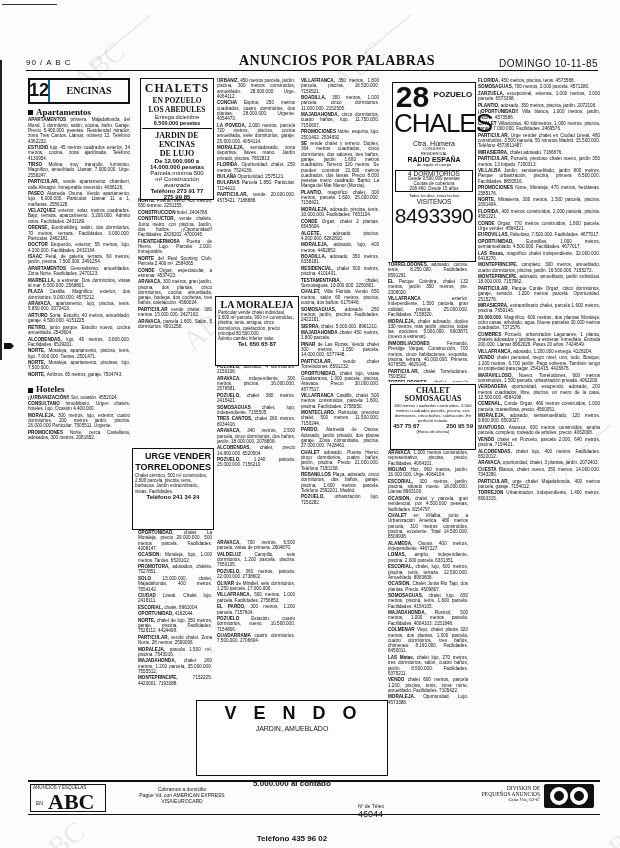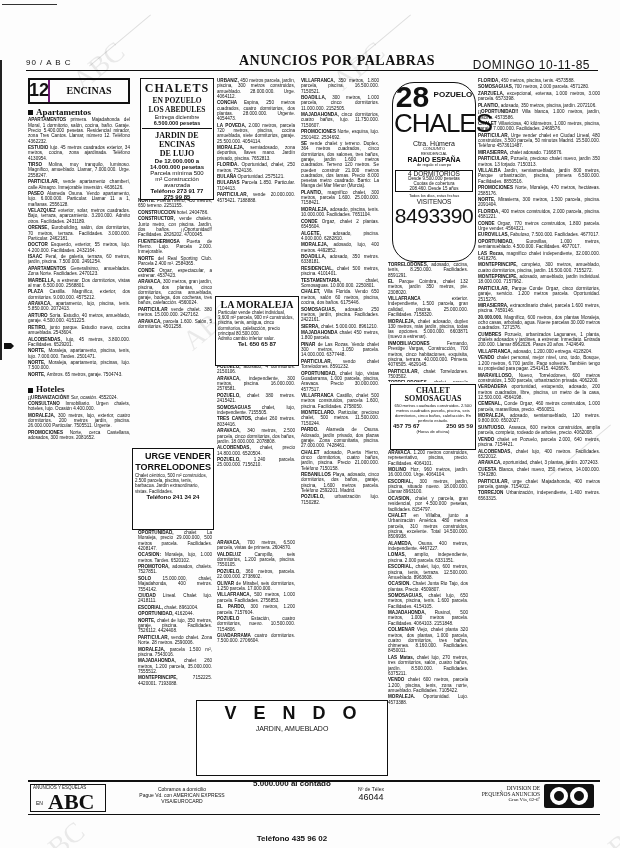--- a/index.html
+++ b/index.html
@@ -3,53 +3,53 @@
 <meta charset="utf-8">
 <style>
   html,body{margin:0;padding:0;background:#fff;}
   body{width:620px;height:848px;position:relative;overflow:hidden;font-family:"Liberation Sans",sans-serif;color:#111;}
   .page{position:absolute;left:0;top:0;width:620px;height:848px;background:#fdfdfd;}
   .edge{position:absolute;left:0;top:60px;width:2px;height:300px;background:#222;}
   .topline{position:absolute;left:2px;top:4px;width:55px;height:1px;background:#333;}
   .header{position:absolute;left:26px;top:56px;width:572px;height:14px;border-bottom:1.5px solid #111;}
   .hdr-left{position:absolute;left:0;top:2px;font-size:8px;letter-spacing:1px;}
   .hdr-center{position:absolute;left:180px;top:-3px;font-family:"Liberation Serif",serif;font-size:14px;font-weight:bold;letter-spacing:0.5px;margin-left:33px;}
-  .hdr-right{position:absolute;right:8px;top:2px;font-size:12px;letter-spacing:0.5px;margin-left:22px;}
+  .hdr-right{position:absolute;right:0;top:2px;font-size:10px;letter-spacing:0.5px;margin-left:22px;}
   .col{position:absolute;top:78px;font-size:4.6px;line-height:5.3px;text-align:justify;overflow:hidden;}
   .col p{margin:0 0 1.2px 0;}
   .col b{font-weight:bold;}
   .c1{left:28px;width:102px;height:690px;}
   .c2{left:138px;width:74px;height:620px;}
   .c3{left:217px;width:78px;height:620px;}
   .c4{left:301px;width:78px;height:620px;}
   .c5{left:388px;width:80px;height:700px;}
   .c6{left:472px;width:80px;height:700px;}
   .sect-box{display:flex;border:2px solid #111;height:22px;margin-bottom:6px;}
-  .sect-num{width:18px;border-right:2px solid #701a75;font-size:18px;font-weight:bold;display:flex;align-items:center;justify-content:center;}
+  .sect-num{width:18px;border-right:2px solid #0369a1;font-size:18px;font-weight:bold;display:flex;align-items:center;justify-content:center;}
   .sect-title{flex:1;font-size:10px;font-weight:bold;display:flex;align-items:center;justify-content:center;font-family:"Liberation Serif",serif;}
   .subhead{font-size:9px;font-weight:bold;margin:3px 0 2px 0;font-family:"Liberation Serif",serif;}
   .subhead .sq{display:inline-block;width:5px;height:5px;background:#111;margin-right:3px;vertical-align:middle;}
   .box{position:absolute;border:1.5px solid #111;background:#fff;text-align:center;}
   .chalets-box{left:140px;top:78px;width:70px;height:116px;padding:2px 1px;}
   .chalets-box .t1{font-family:"Liberation Serif",serif;font-weight:bold;font-size:12px;letter-spacing:1px;}
   .chalets-box .t2{font-family:"Liberation Serif",serif;font-weight:bold;font-size:7.5px;}
   .chalets-box .t3{font-size:5.5px;}
   .chalets-box .t4{font-weight:bold;font-size:5.5px;}
   .chalets-box .t5{font-family:"Liberation Serif",serif;font-weight:bold;font-size:8px;}
   .chalets-box .t6{font-weight:bold;font-size:6px;}
   .chalets-box .t7{font-size:6px;}
   .moraleja-box{left:215px;top:296px;width:78px;height:64px;padding:2px;}
   .moraleja-box .t1{font-family:"Liberation Serif",serif;font-weight:bold;font-size:10px;}
   .moraleja-box .b{font-size:4.5px;line-height:5.2px;text-align:left;}
   .moraleja-box .tel{font-size:6px;font-weight:bold;}
   .urge-box{left:132px;top:448px;width:76px;height:76px;padding:2px;}
   .urge-box .t1{font-weight:bold;font-size:9px;line-height:11px;text-align:right;}
   .urge-box .b{font-size:4.5px;line-height:5.2px;text-align:left;}
   .urge-box .tel{font-size:6px;font-weight:bold;}
-  .pozuelo-box{left:392px;top:82px;width:80px;height:176px;padding:1px;border-radius:22px;}
+  .pozuelo-box{left:392px;top:82px;width:80px;height:176px;padding:1px;}
   .pozuelo-box .big{font-size:30px;line-height:26px;font-weight:bold;display:inline-block;vertical-align:top;}
   .pozuelo-box .poz{font-size:8px;font-weight:bold;display:inline-block;vertical-align:top;margin-top:6px;}
   .pozuelo-box .chales{font-size:26px;line-height:26px;letter-spacing:-1px;}
   .pozuelo-box .ctra{font-size:7px;margin-top:4px;}
   .pozuelo-box .small{font-size:4px;line-height:4.5px;}
   .pozuelo-box .radio{font-size:7px;font-weight:bold;}
   .pozuelo-box .inner{border:1px solid #111;margin:2px 1px;font-size:4.5px;line-height:5px;}
   .pozuelo-box .inner .h{font-size:6.5px;}
   .pozuelo-box .vis{font-size:6.5px;}
   .pozuelo-box .phone{font-size:21px;line-height:22px;letter-spacing:-0.5px;}
@@ -62,21 +62,21 @@
   .vendo-box .t2{font-weight:bold;font-size:9.5px;line-height:12px;}
   .vendo-box .t3{font-size:7px;line-height:11px;}
   .vendo-box .t4{font-weight:bold;font-size:8px;line-height:11px;margin-top:44px;}
   .footer{position:absolute;left:28px;top:780px;width:572px;height:32px;border-top:2px solid #111;border-bottom:1.5px solid #111;}
   .ft-abc{position:absolute;left:2px;top:2px;width:74px;height:26px;border:1px solid #111;}
   .ft-abc .s{position:absolute;left:2px;top:0;font-size:4.5px;}
   .ft-abc .en{position:absolute;left:5px;top:15px;font-size:5px;}
   .ft-abc .abc{position:absolute;left:17px;top:4px;font-family:"Liberation Serif",serif;font-weight:bold;font-size:22px;}
   .ft-pay{position:absolute;left:84px;top:4px;width:140px;font-size:5px;line-height:6px;text-align:center;}
   .ft-phone{position:absolute;left:208px;top:-1px;font-weight:bold;font-size:28px;letter-spacing:-0.5px;}
-  .ft-telex{position:absolute;left:330px;top:4px;font-size:5px;text-align:center;}
+  .ft-telex{position:absolute;left:330px;top:21px;font-size:5px;text-align:left;}
   .ft-telex .n{font-size:9px;}
   .ft-div{position:absolute;left:416px;top:3px;font-family:"Liberation Serif",serif;font-size:5.5px;line-height:6px;text-align:right;width:96px;}
   .ft-div .g{font-size:5px;}
   .ft-logo{position:absolute;left:516px;top:2px;width:50px;height:24px;background:#111;border-radius:2px;display:flex;align-items:center;justify-content:center;gap:2px;}
   .ft-logo span{display:block;width:18px;height:18px;border-radius:50%;border:4px solid #fff;box-sizing:border-box;}
   .wm{position:absolute;font-family:"Liberation Serif",serif;font-size:28px;color:rgba(0,0,0,0.08);transform:rotate(-40deg);pointer-events:none;}
   .wm-line{position:absolute;width:80px;height:1px;background:rgba(0,0,0,0.12);transform:rotate(-40deg);}
   .hand{position:absolute;left:4px;top:343px;width:10px;height:6px;background:#111;clip-path:polygon(0 0,70% 0,100% 50%,70% 100%,0 100%);}
 </style>
 </head>

